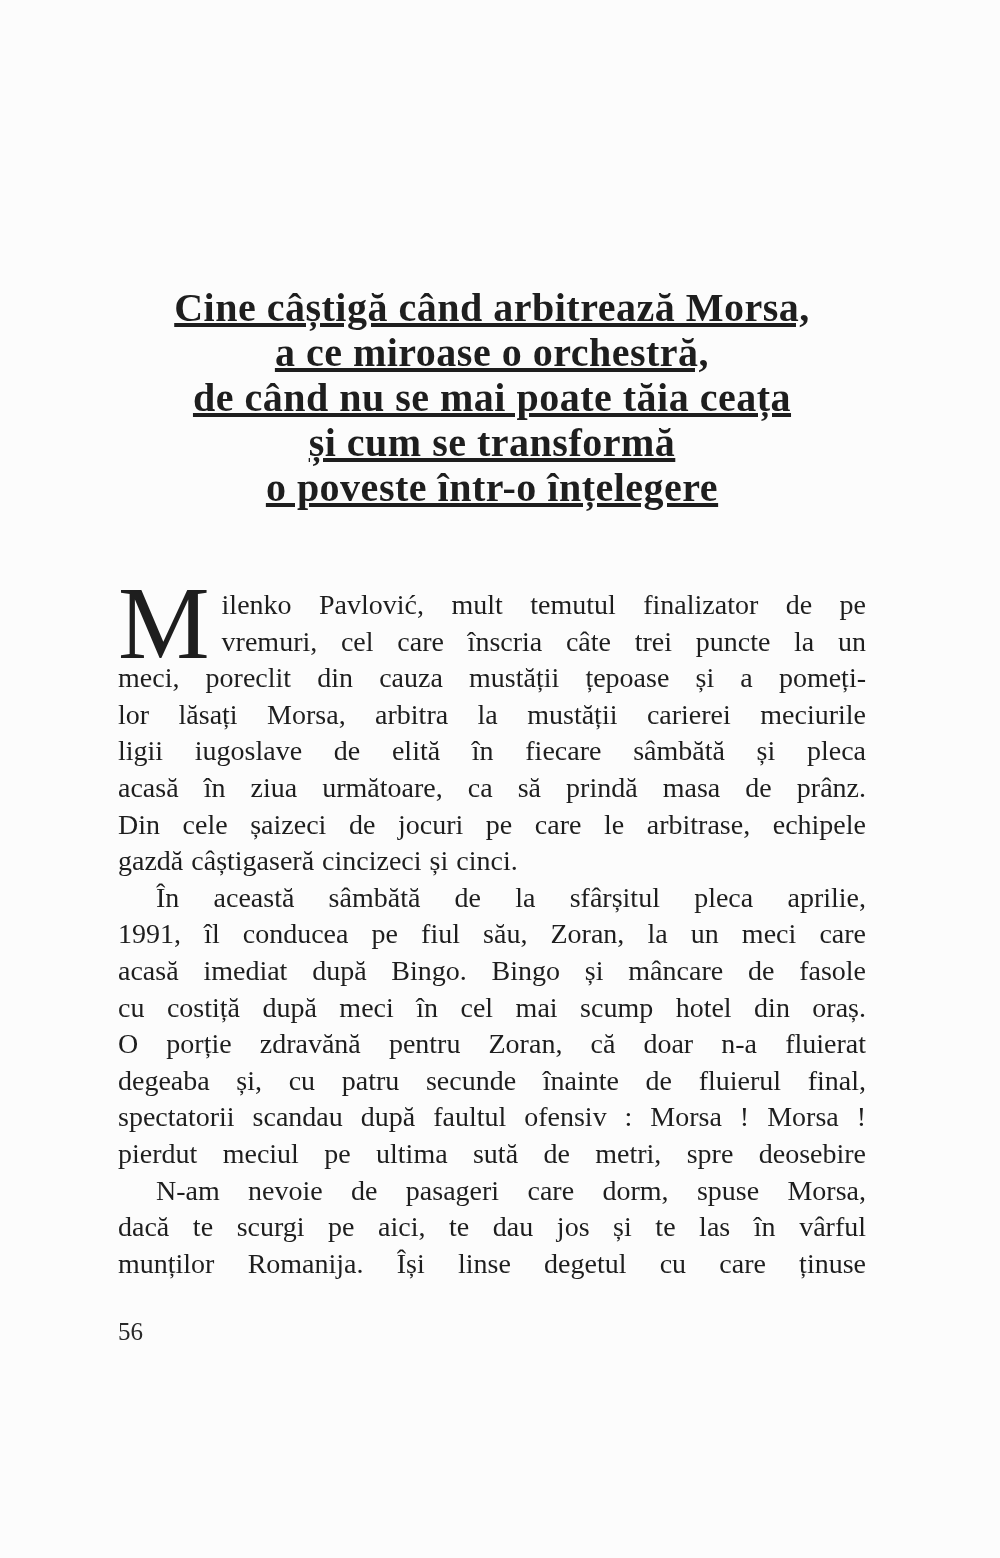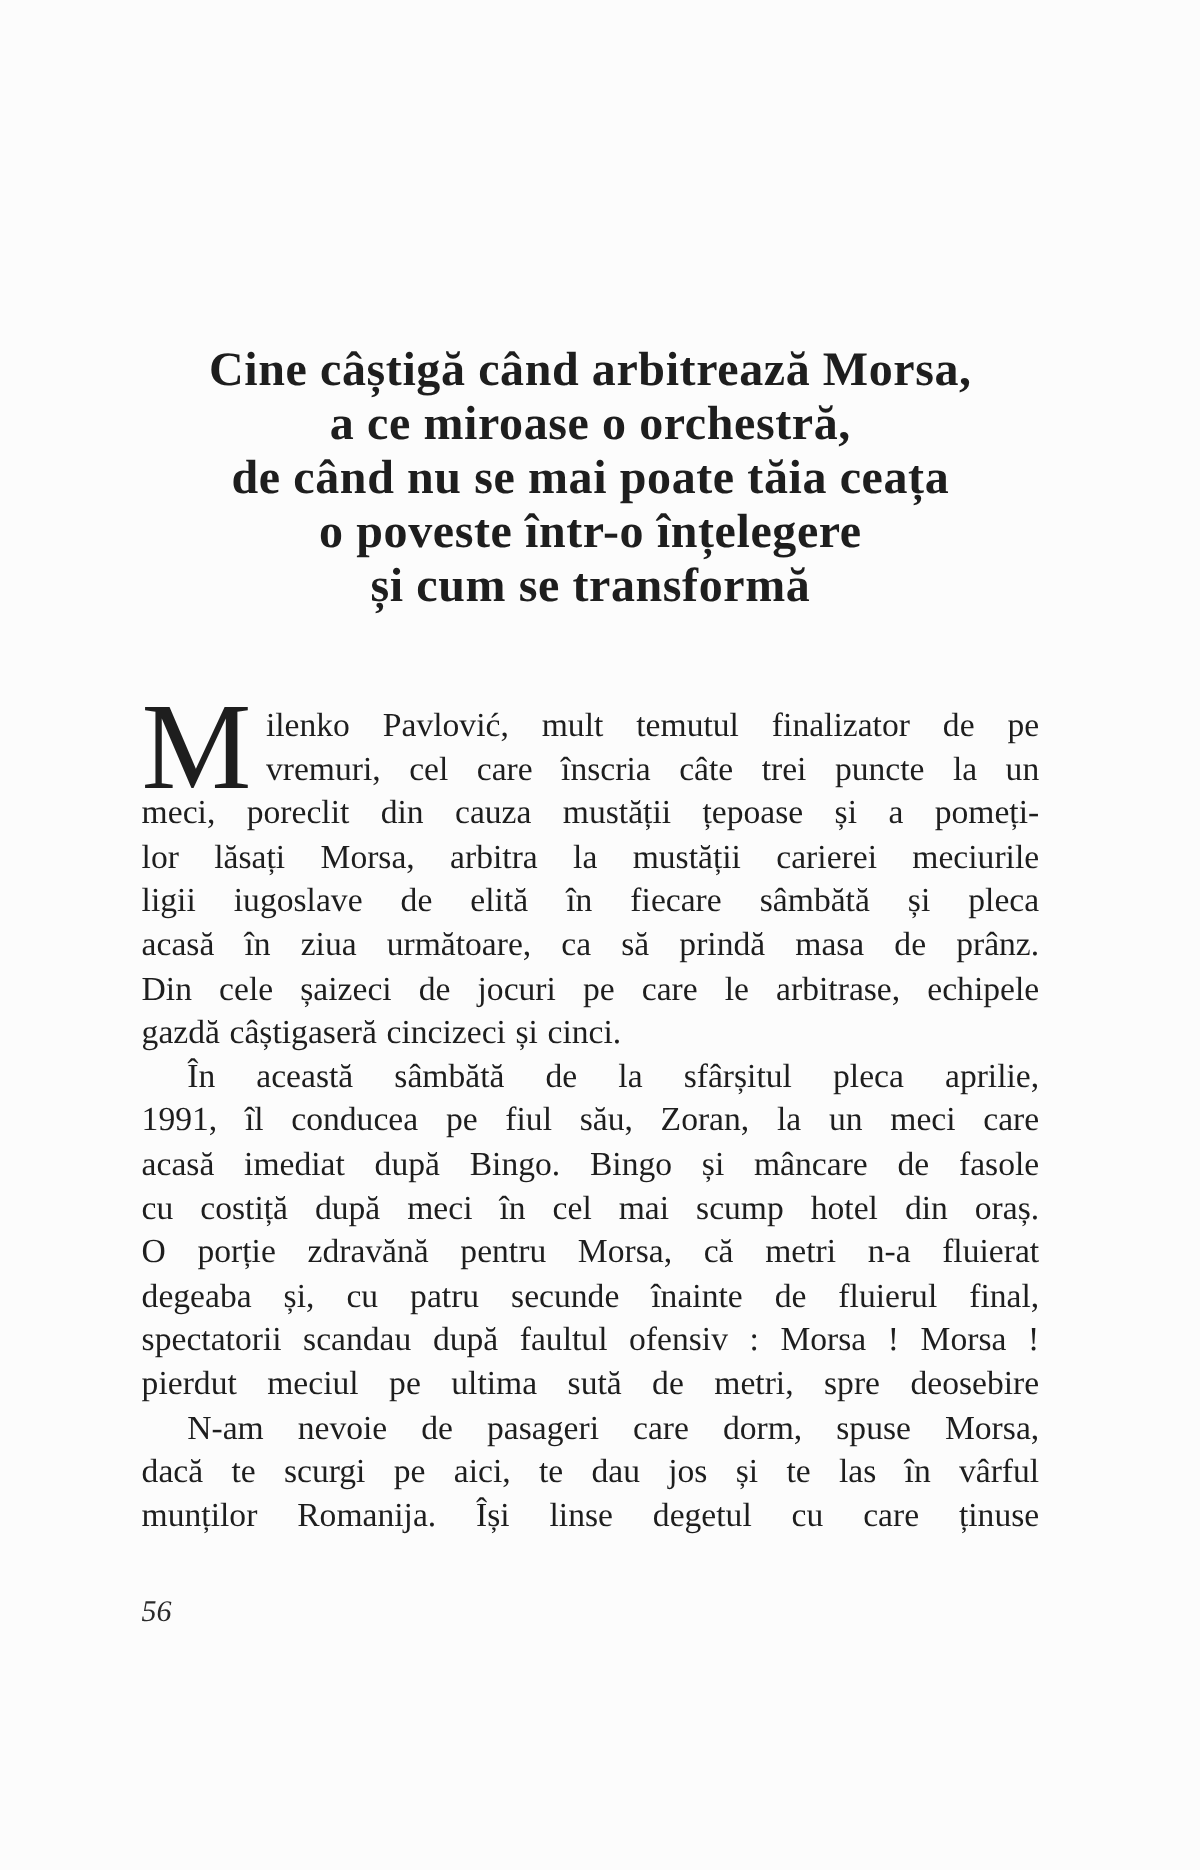--- a/index.html
+++ b/index.html
@@ -22,20 +22,21 @@
   }
   .chapter-title {
     text-align: center;
     font-weight: bold;
     font-size: 40px;
     line-height: 45px;
     letter-spacing: 0.5px;
   }
   .title-line {
     white-space: nowrap;
+    text-decoration: underline;
   }
   .body-text {
     margin-top: 77px;
     font-size: 28px;
     line-height: 36.6px;
   }
   .paragraph {
     margin: 0;
   }
   .drop-cap {
@@ -51,58 +52,57 @@
     text-align-last: justify;
     word-spacing: 1px;
   }
   .text-line.last-left {
     text-align-last: left;
   }
   .text-line.indent {
     text-indent: 38px;
   }
   .page-footer {
-    margin-top: 48px;
-    font-style: italic;
+    margin-top: 36px;
   }
   .page-number {
     font-size: 25px;
     color: #2a2a2a;
   }
 </style>
 </head>
 <body>
 
 <div class="page">
   <header class="chapter-title" id="chapter-title">
       <div class="title-line">Cine câștigă când arbitrează Morsa,</div>
       <div class="title-line">a ce miroase o orchestră,</div>
       <div class="title-line">de când nu se mai poate tăia ceața</div>
+      <div class="title-line">și cum se transformă</div>
       <div class="title-line">o poveste într-o înțelegere</div>
-      <div class="title-line">și cum se transformă</div>
     </header>
 
   <main class="body-text" id="body-text">
       <div class="paragraph">
         <span class="drop-cap">M</span>
         <div class="text-line">ilenko Pavlović, mult temutul finalizator de pe</div>
         <div class="text-line">vremuri, cel care înscria câte trei puncte la un</div>
         <div class="text-line">meci, poreclit din cauza mustății țepoase și a pomeți-</div>
         <div class="text-line">lor lăsați Morsa, arbitra la mustății carierei meciurile</div>
         <div class="text-line">ligii iugoslave de elită în fiecare sâmbătă și pleca</div>
         <div class="text-line">acasă în ziua următoare, ca să prindă masa de prânz.</div>
         <div class="text-line">Din cele șaizeci de jocuri pe care le arbitrase, echipele</div>
         <div class="text-line last-left">gazdă câștigaseră cincizeci și cinci.</div>
       </div>
       <div class="paragraph">
         <div class="text-line indent">În această sâmbătă de la sfârșitul pleca aprilie,</div>
         <div class="text-line">1991, îl conducea pe fiul său, Zoran, la un meci care</div>
         <div class="text-line">acasă imediat după Bingo. Bingo și mâncare de fasole</div>
         <div class="text-line">cu costiță după meci în cel mai scump hotel din oraș.</div>
-        <div class="text-line">O porție zdravănă pentru Morsa, că metri n-a fluierat</div>
+        <div class="text-line">O porție zdravănă pentru Zoran, că doar n-a fluierat</div>
         <div class="text-line">degeaba și, cu patru secunde înainte de fluierul final,</div>
         <div class="text-line">spectatorii scandau după faultul ofensiv : Morsa ! Morsa !</div>
         <div class="text-line">pierdut meciul pe ultima sută de metri, spre deosebire</div>
       </div>
       <div class="paragraph">
         <div class="text-line indent">N-am nevoie de pasageri care dorm, spuse Morsa,</div>
         <div class="text-line">dacă te scurgi pe aici, te dau jos și te las în vârful</div>
         <div class="text-line">munților Romanija. Își linse degetul cu care ținuse</div>
       </div>
     </main>

